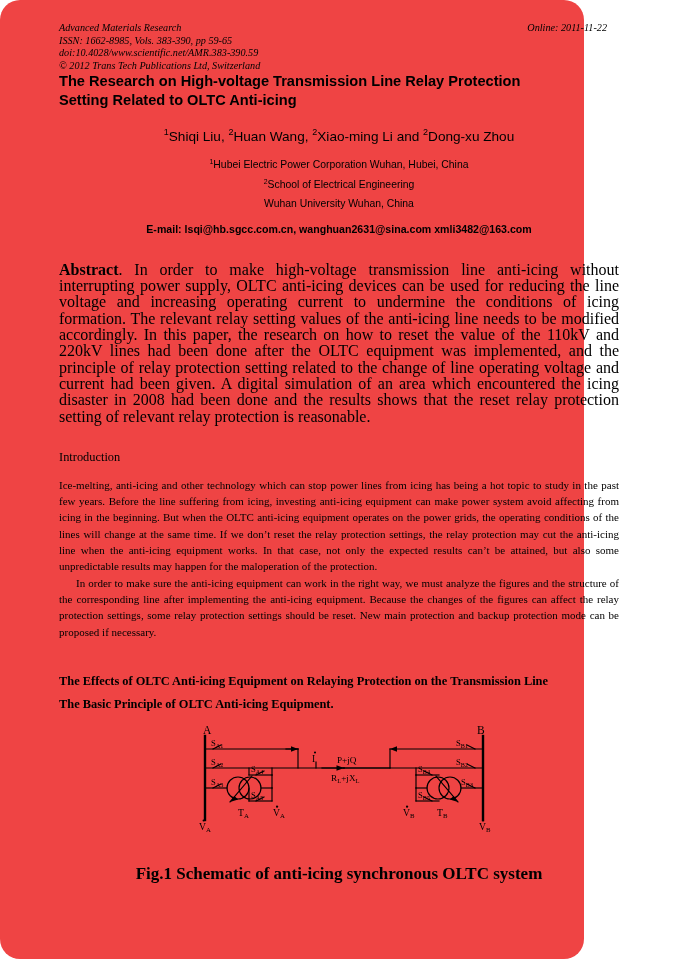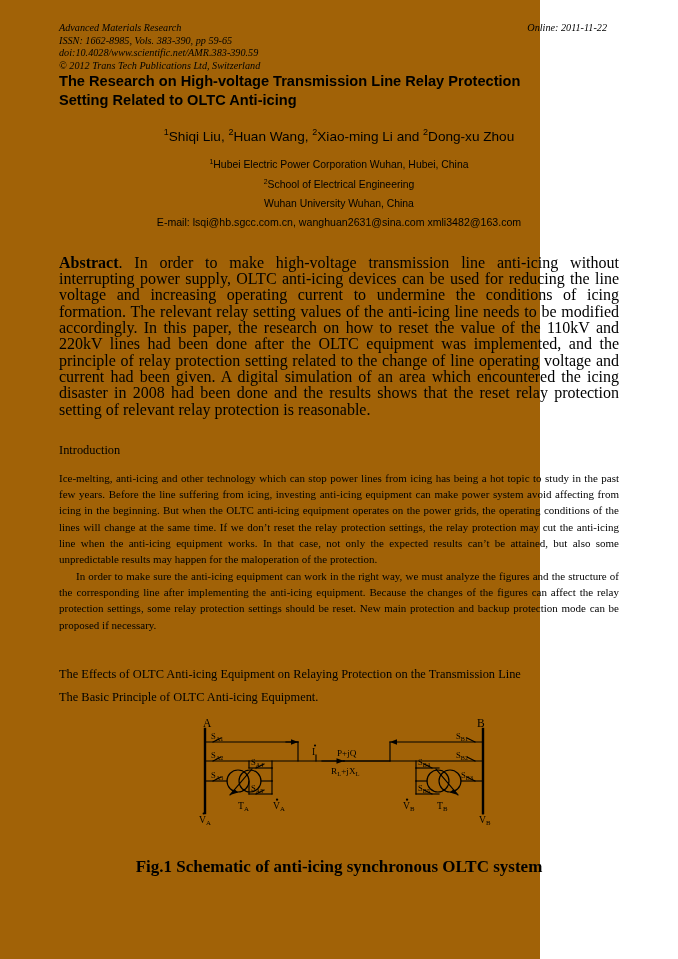--- a/index.html
+++ b/index.html
@@ -11,23 +11,24 @@
     width: 678px;
     height: 959px;
     position: relative;
     font-family: "Liberation Serif", serif;
     color: #000000;
     overflow: hidden;
   }
   .page {
     position: absolute;
     left: 0; top: 0;
-    width: 540px;
+    width: 584px;
     height: 959px;
-    background: #a16207;
+    background: #ef4444;
+    border-radius: 20px;
   }
   .content {
     position: absolute;
     left: 59px;
     top: 22px;
     width: 560px;
   }
 
   
   .runhead {
@@ -66,21 +67,22 @@
     font-family: "Liberation Sans", sans-serif;
     font-size: 10.4px;
     line-height: 19.5px;
     text-align: center;
   }
   .affil.first { margin-top: 11px; }
   .email {
     font-family: "Liberation Sans", sans-serif;
     font-size: 10.6px;
     text-align: center;
-    margin-top: 2px;
+    margin-top: 9px;
+    font-weight: bold;
   }
   sup {
     font-size: 0.66em;
     vertical-align: super;
     line-height: 0;
   }
 
   
   .keywords {
     font-family: "Liberation Sans", sans-serif;
@@ -107,21 +109,21 @@
     font-size: 11px;
     line-height: 16.3px;
     text-align: justify;
     margin-top: 12px;
   }
   .para.indent { text-indent: 17px; margin-top: 0; }
 
   .head-block { margin-top: 30px; }
   .head-line {
     font-size: 12.4px;
-    font-weight: normal;
+    font-weight: bold;
     line-height: 23px;
   }
 
   
   .figure-wrap {
     margin-top: 8px;
     position: relative;
     height: 132px;
   }
   .figure-svg {

